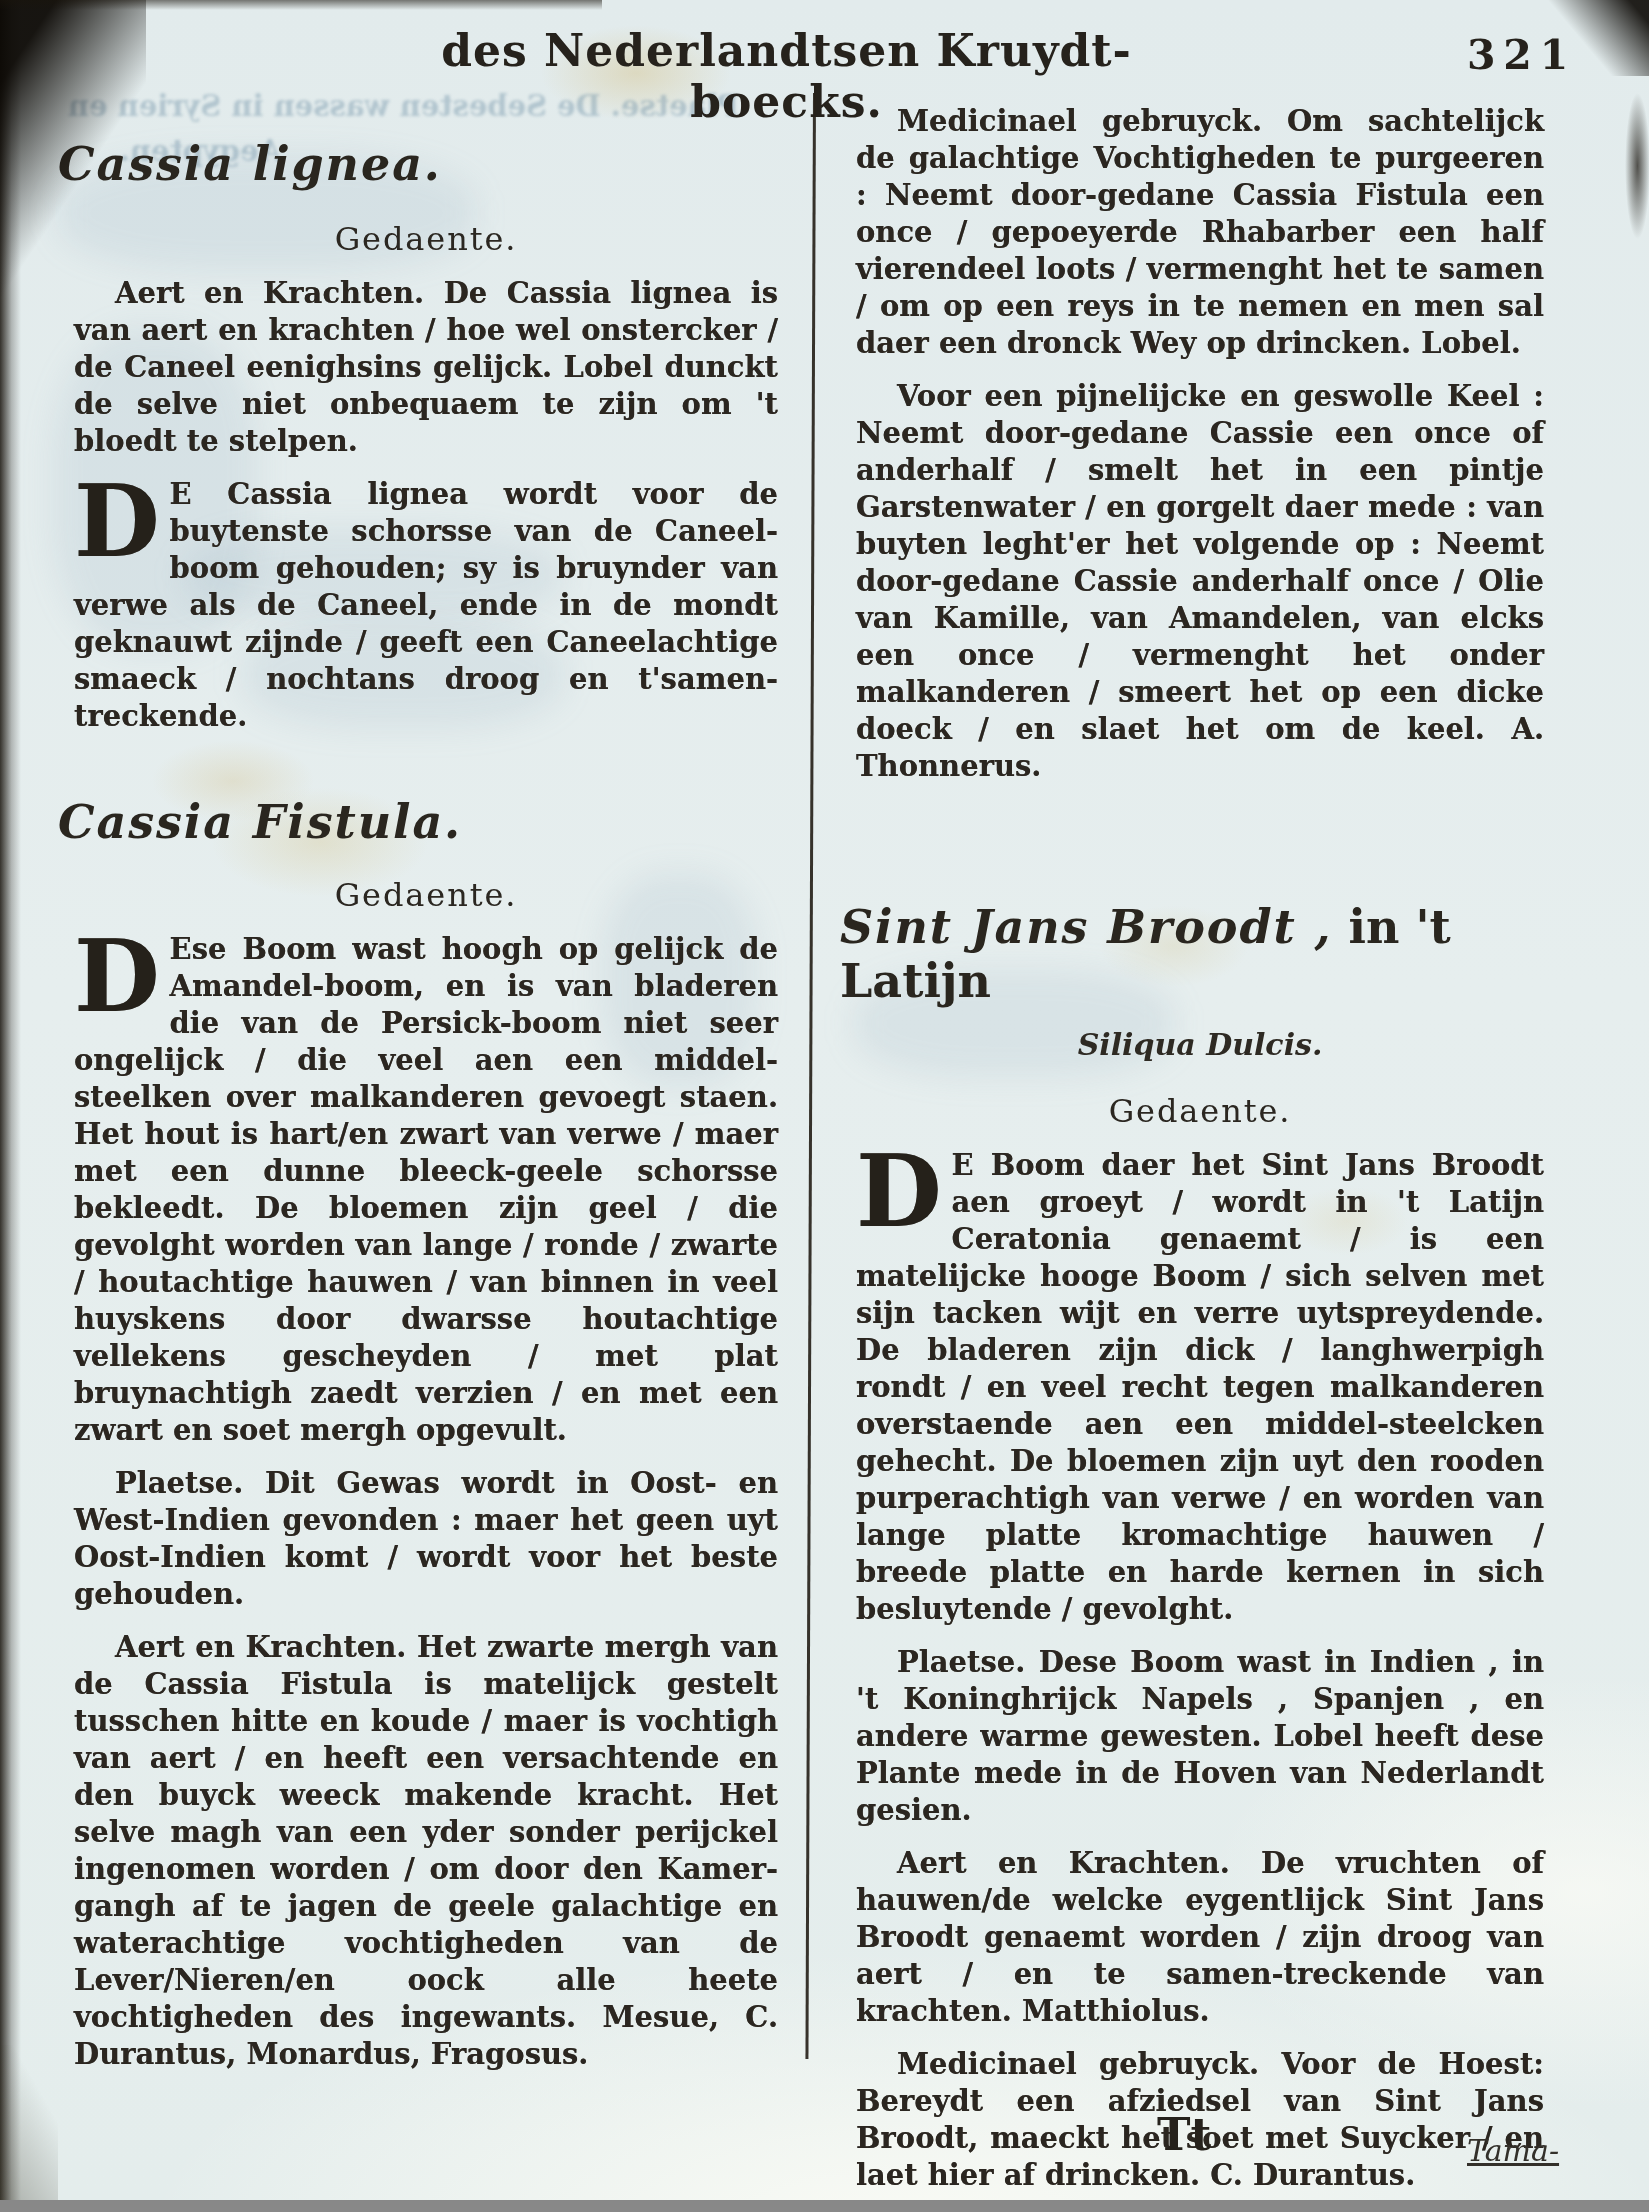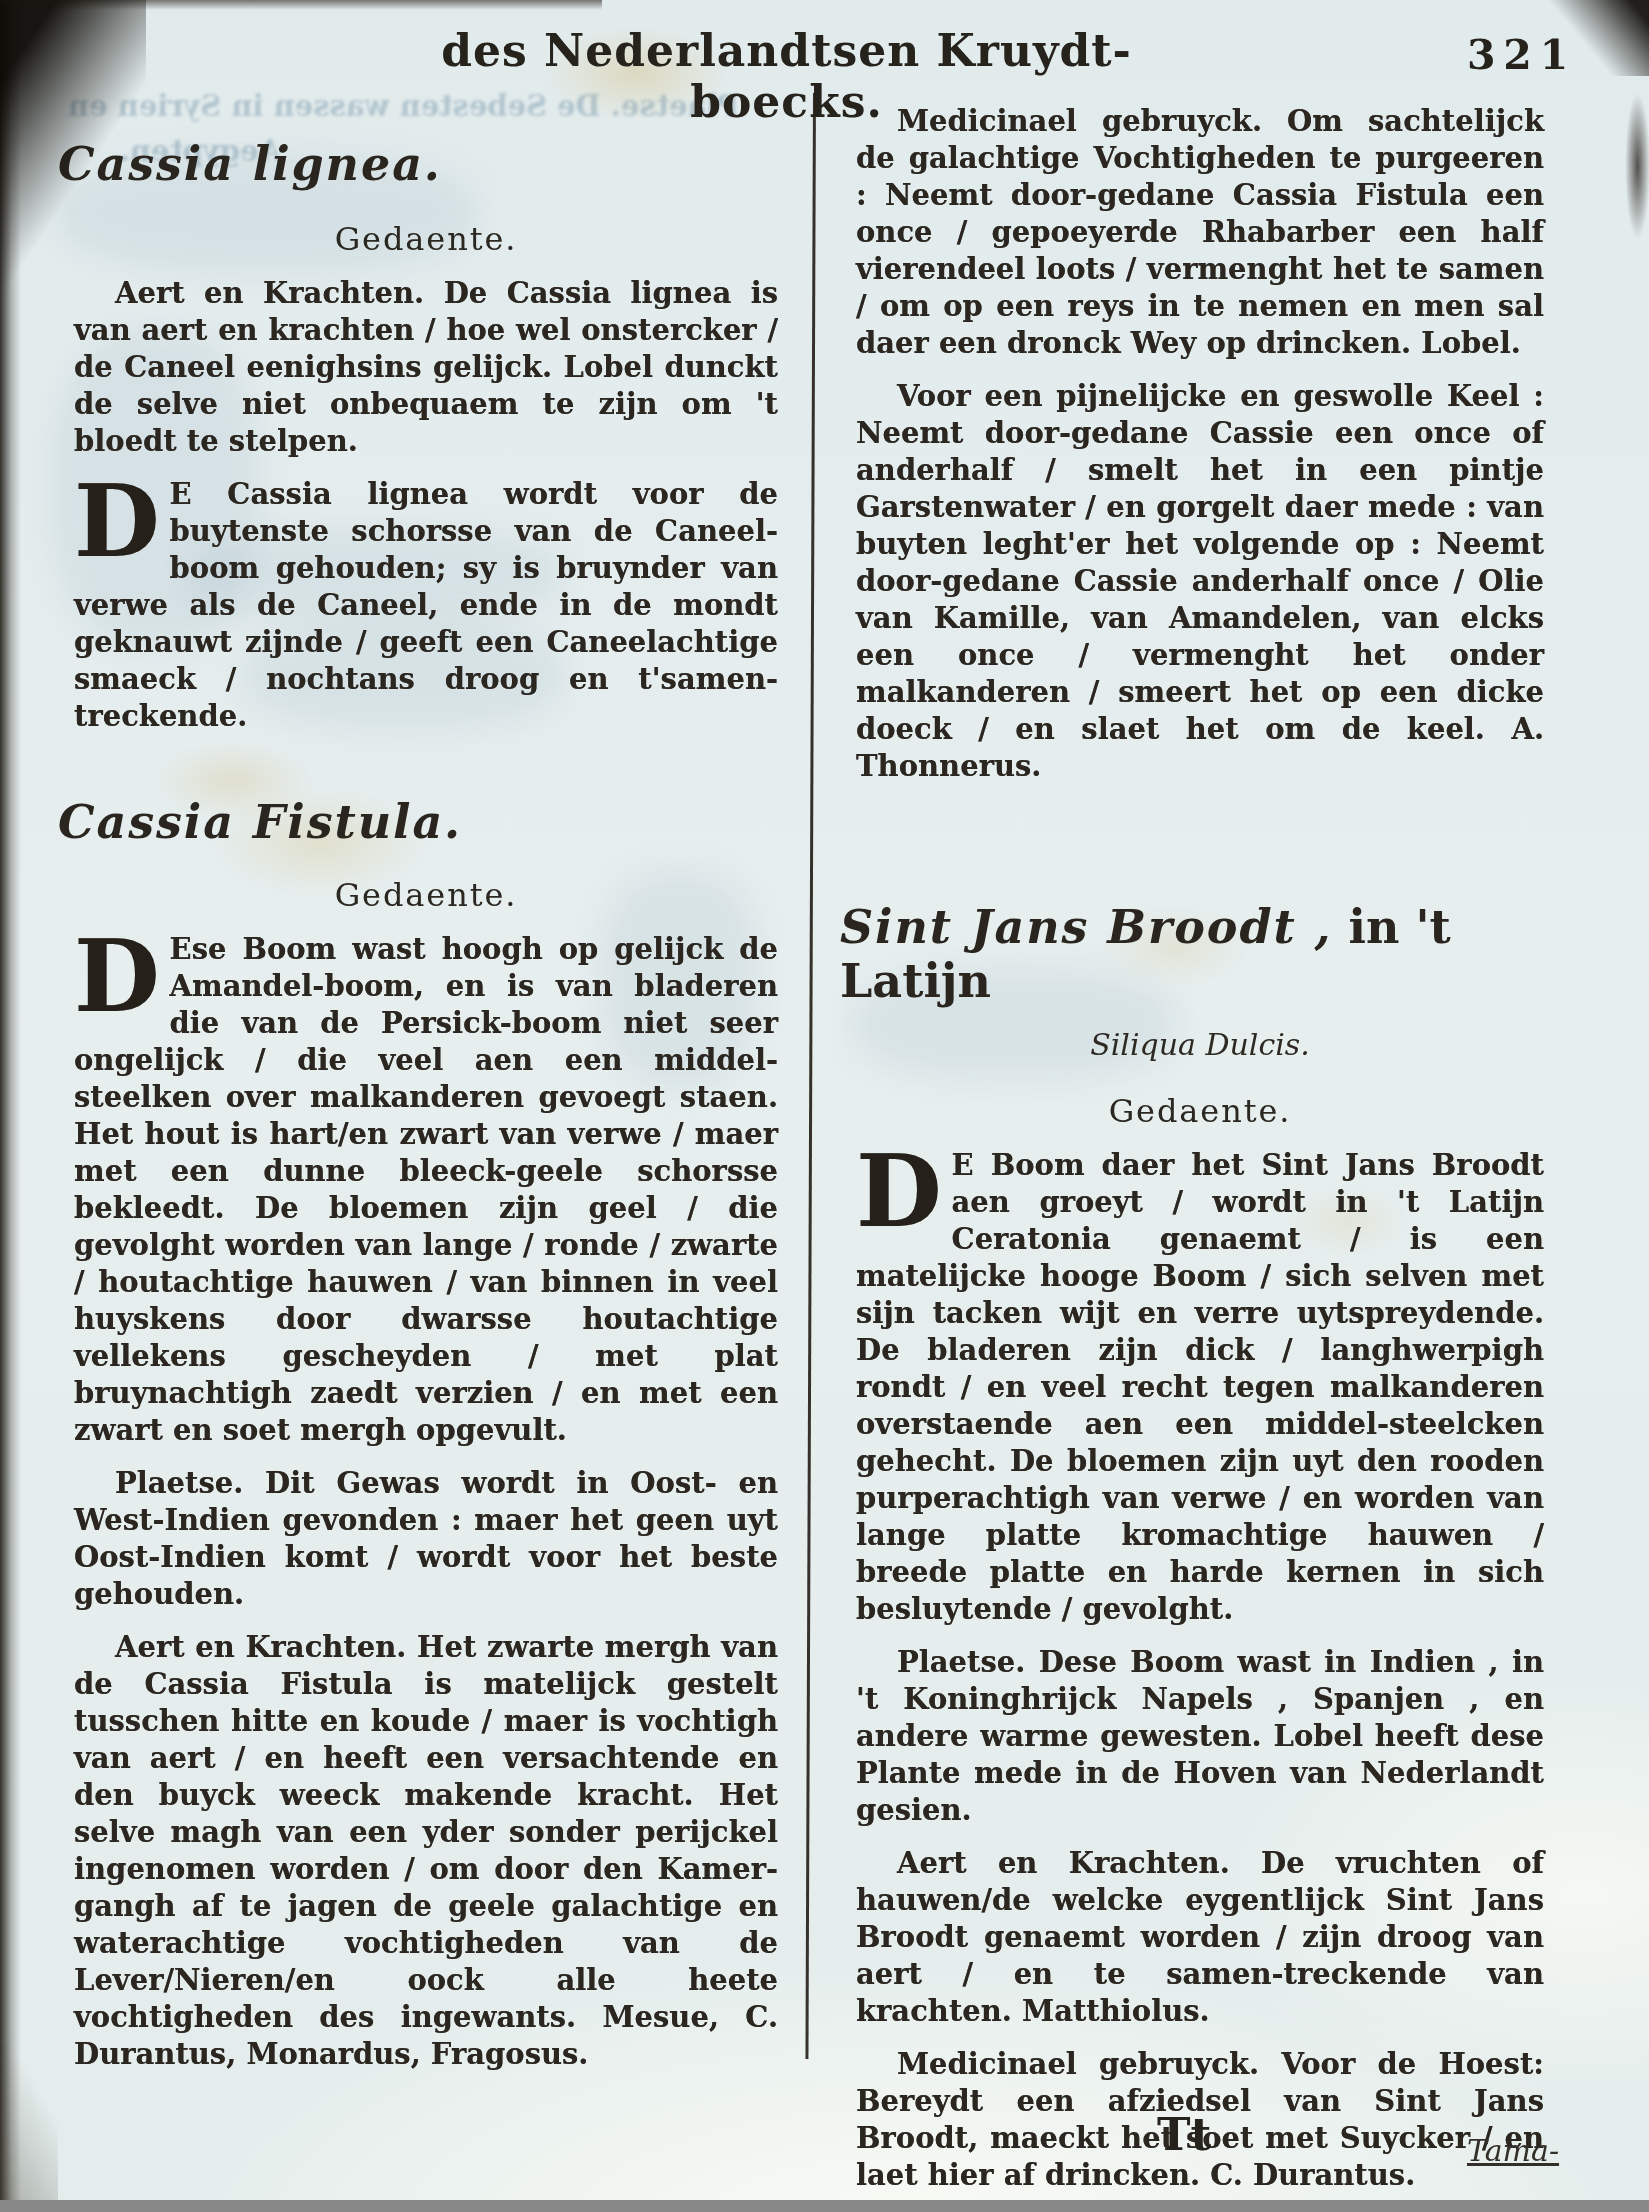--- a/index.html
+++ b/index.html
@@ -42,21 +42,21 @@
   .catchword{position:absolute;left:1467px;top:2133px;font-size:30px;font-style:italic;color:#33302a;text-decoration:underline;}
   
   .divider{position:absolute;left:813px;top:93px;width:2.9px;height:1966px;background:#27221a;
     transform:rotate(0.22deg);transform-origin:top left;opacity:0.92;}
   .col{position:absolute;top:87px;}
   .col-left{left:58px;width:736px;}
   .col-right{left:840px;width:720px;}
   .sec-title{margin:0;font-style:italic;font-weight:600;
     font-size:46px;line-height:54px;letter-spacing:1.9px;color:#2a261f;}
   .sec-title .roman{font-style:normal;font-weight:bold;letter-spacing:0;}
-  .sec-latin{margin:0;text-align:center;font-style:italic;font-weight:400;
+  .sec-latin{margin:0;text-align:center;font-style:italic;font-weight:700;
     font-size:30px;line-height:37px;color:#2e2a23;}
   .sec-sub{margin:0;text-align:center;font-style:normal;font-weight:normal;
     font-size:32px;line-height:39px;letter-spacing:1.9px;color:#2b2721;}
   p.body{margin:16px;font-size:29px;line-height:37px;font-weight:bold;text-align:justify;
     color:#2b2620;text-shadow:0 0 0.6px rgba(40,33,25,0.6);}
   p.indent{text-indent:41px;}
   p.dropcap::first-letter{float:left;font-size:99px;line-height:78px;padding:5.8px 9.7px 0 0;
     font-weight:bold;color:#25211a;}
   
   .mt-h1{margin-top:50px;} .mt-sub{margin-top:29px;} .mt-p1{margin-top:21.3px;}

